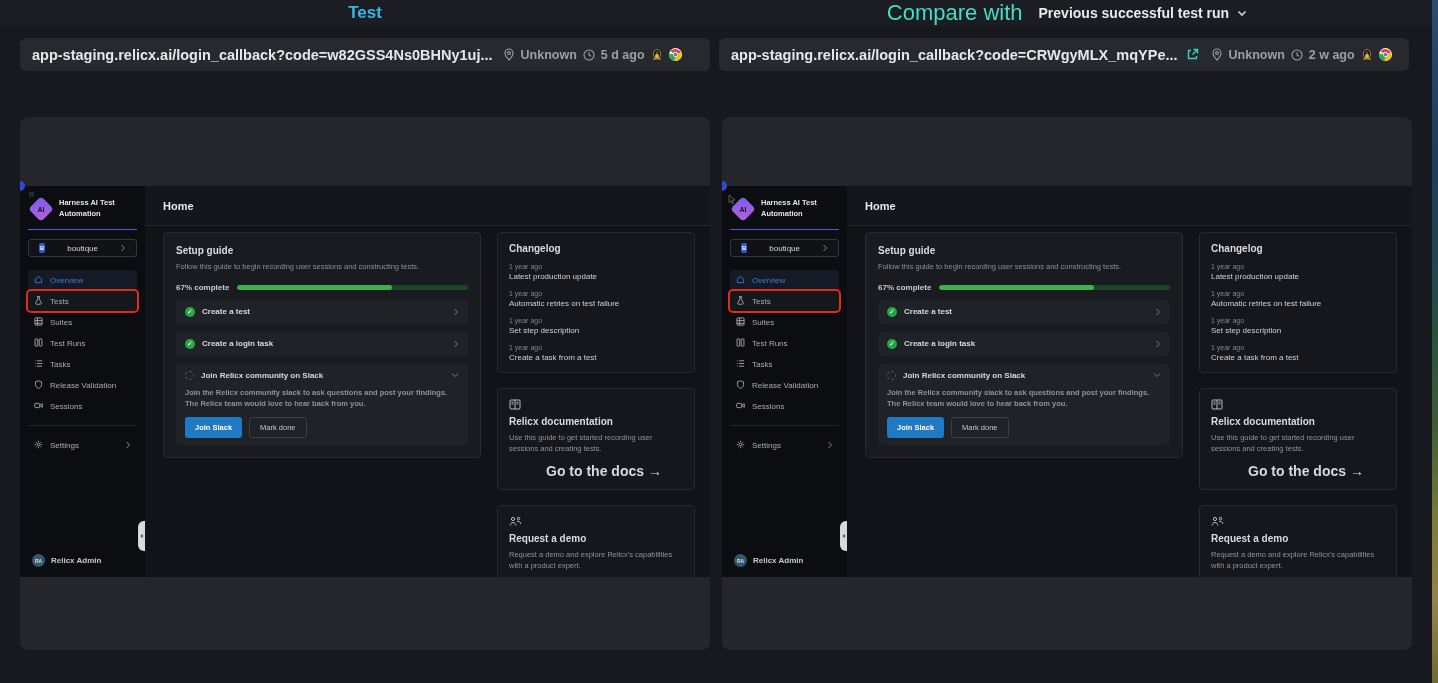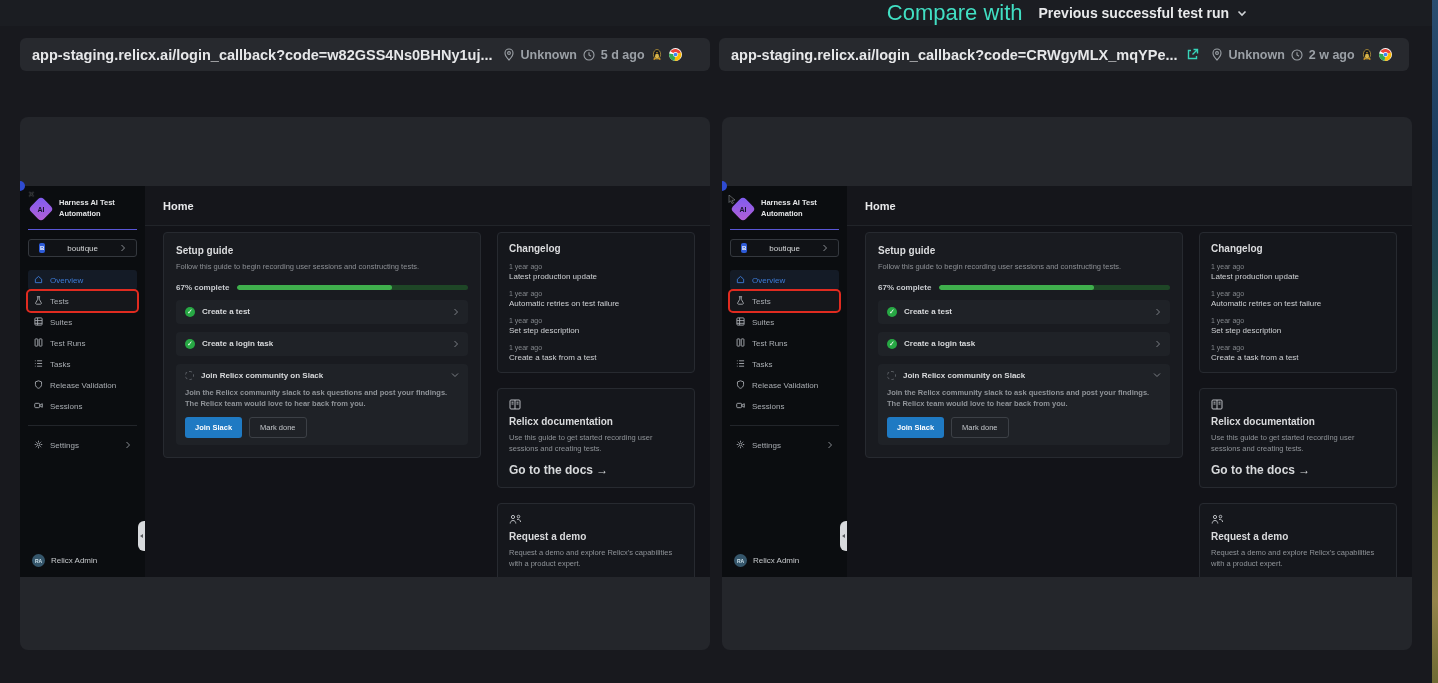--- a/index.html
+++ b/index.html
@@ -73,21 +73,21 @@
   .nav-item.annotated { outline:2px solid #e02b20; outline-offset:0; background:#15171b; }
   .nav-chev { margin-left:auto; display:flex; }
   .sb-divider { height:1px; background:#22252a; margin:9px 0; }
   .sb-handle { position:absolute; right:0; top:335px; width:7px; height:30px; background:#d8dadd;
     border-radius:6px 0 0 6px; z-index:4; display:flex; align-items:center; justify-content:center; }
   .sb-handle::before { content:""; width:0; height:0; border-top:2.5px solid transparent;
     border-bottom:2.5px solid transparent; border-right:3px solid #55585c; }
   .user-row { margin-top:auto; display:flex; align-items:center; gap:6px; padding-left:4px; }
   .avatar { width:13px; height:13px; border-radius:50%; background:#35566b; color:#cfe2ec;
     font-size:5px; font-weight:bold; display:flex; align-items:center; justify-content:center; }
-  .user-name { color:#c6c9cc; font-size:8px; }
+  .user-name { color:#c6c9cc; font-size:8px;font-weight:bold; }
 
   
   .mn { flex:1; display:flex; flex-direction:column; background:#121318; min-width:0; }
   .mn-header { height:40px; border-bottom:1px solid #212429; display:flex; align-items:center;
     padding:0 18px; background:#15161b; flex-shrink:0; }
   .mn-title { color:#e7e8ea; font-size:11px; font-weight:bold; }
   .mn-content { flex:1; display:flex; padding:6px 15px 0 18px; gap:16px; overflow:hidden; }
   .col-left { width:318px; flex-shrink:0; }
   .col-right { width:198px; flex-shrink:0; }
 
@@ -114,28 +114,31 @@
   .btn-markdone { background:transparent; color:#c3c6ca; border:1px solid #3c4046;
     border-radius:3px; font-size:7.5px; padding:5px 10px; cursor:default;
     font-family:"Liberation Sans","DejaVu Sans",sans-serif; }
 
   .side-card { padding:10px 11px; margin-bottom:15px; }
   .cl-time { color:#83878c; font-size:7px; margin-top:9px; }
   .cl-text { color:#cfd1d4; font-size:8px; margin-top:2px; }
   .info-icon { margin-bottom:6px; display:flex; }
   .info-title { color:#dadbdd; font-size:10px; font-weight:bold; }
   .info-desc { color:#8f9398; font-size:7.5px; line-height:1.5; margin-top:5px; }
-  .info-link { color:#d7d9db; font-size:12px; font-weight:bold; margin-top:8px; }
+  .info-link { color:#d7d9db; font-size:14px; font-weight:bold; margin-top:8px;margin-left:37px; }
 </style>
 </head>
 <body>
 
 <div class="stage">
 
   <div class="header-row">
+    <div class="header-left">
+      <span class="title-test">Test</span>
+    </div>
     <div class="header-right">
       <span class="title-compare">Compare with</span>
       <button class="compare-dd">
         <span>Previous successful test run</span>
         <span class="meta-ic">
           <svg width="10" height="7" viewBox="0 0 10 7" fill="none">
               <path d="M1.5 1.5 5 5l3.5-3.5" stroke-width="1.6"></path>
             </svg>
         </span>
       </button>

